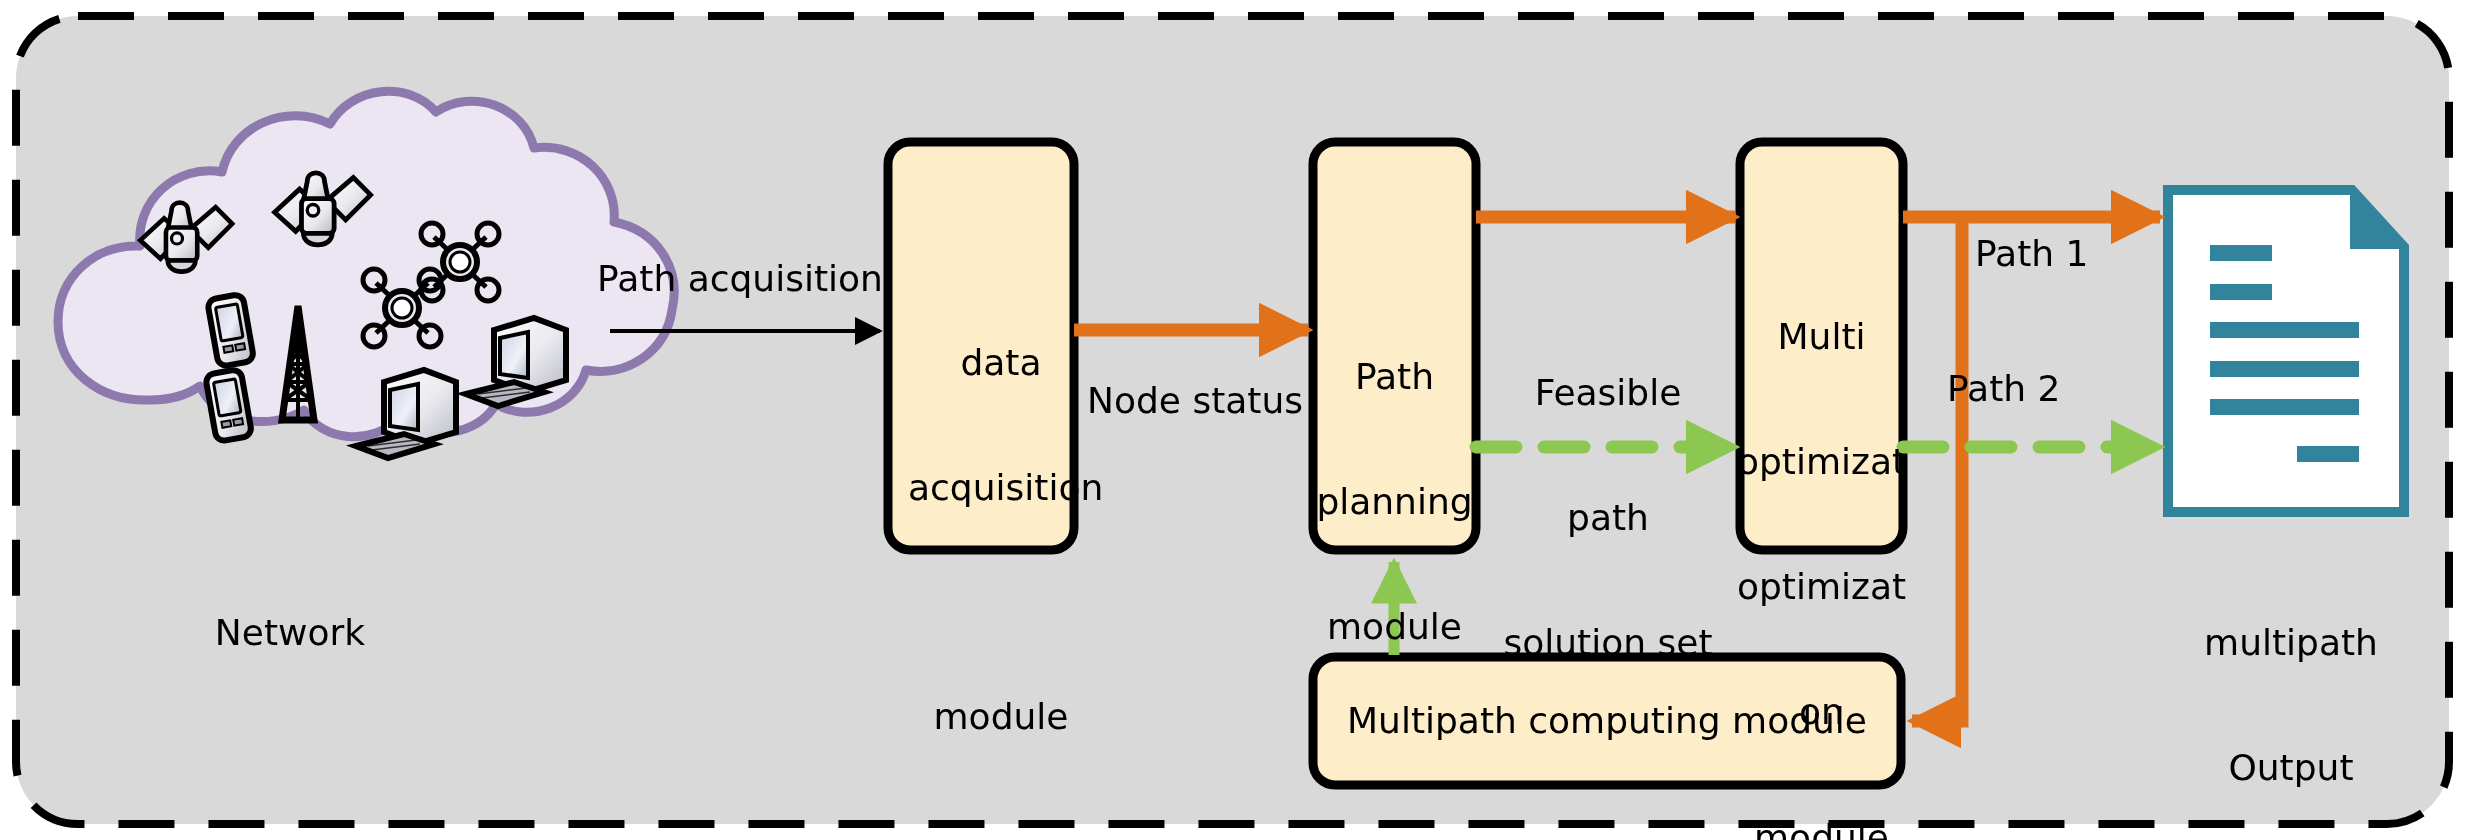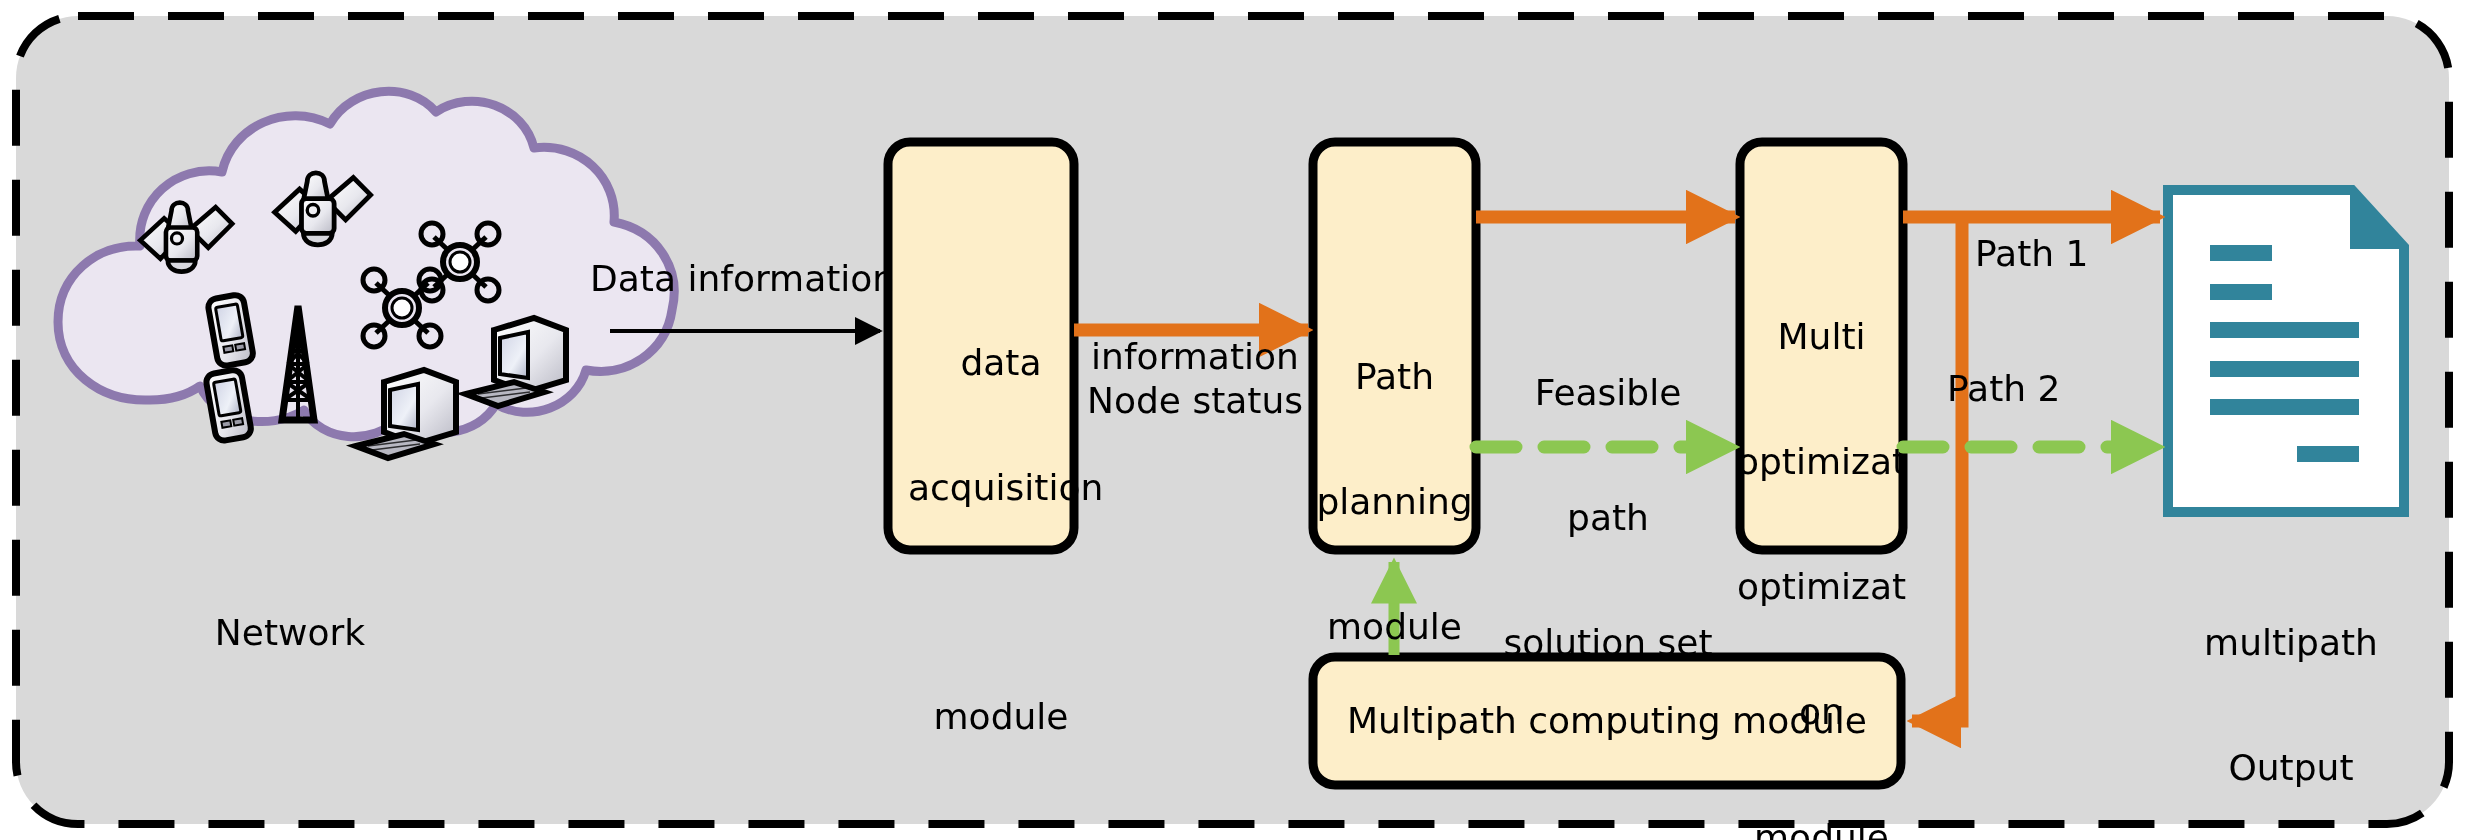--- a/index.html
+++ b/index.html
@@ -216,31 +216,30 @@
       <line x1="1903" y1="447" x2="2160" y2="447" stroke="#8cc751" stroke-width="13" stroke-dasharray="40 28" stroke-linecap="round" marker-end="url(#arrowGreen)"></line>
 
       <line x1="1394" y1="655" x2="1394" y2="562" stroke="#8cc751" stroke-width="11" marker-end="url(#arrowGreen)"></line>
     </g>
   </svg>
 
   <div class="txt" style="left:120px; top:528px; width:340px; font-size:36px;">
     <div>Network</div>
   </div>
 
-  <div class="txt" style="left:590px; top:258px; width:300px; font-size:36px;">Data information</div>
+  <div class="txt" style="left:590px; top:258px; width:300px; font-size:36px;">Path acquisition</div>
 
   <div class="txt" style="left:888px; top:258px; width:186px; font-size:36px;margin-left:20px;">
     <div>data</div>
     <div>acquisition</div>
     <div style="height:20px;"></div>
     <div>module</div>
   </div>
 
   <div class="txt" style="left:1082px; top:252px; width:226px; font-size:36px;">
-    <div>information</div>
   </div>
 
   <div class="txt" style="left:1082px; top:380px; width:226px; font-size:36px;">Node status</div>
 
   <div class="txt" style="left:1313px; top:272px; width:163px; font-size:36px;">
     <div>Path</div>
     <div>planning</div>
     <div>module</div>
   </div>
 

